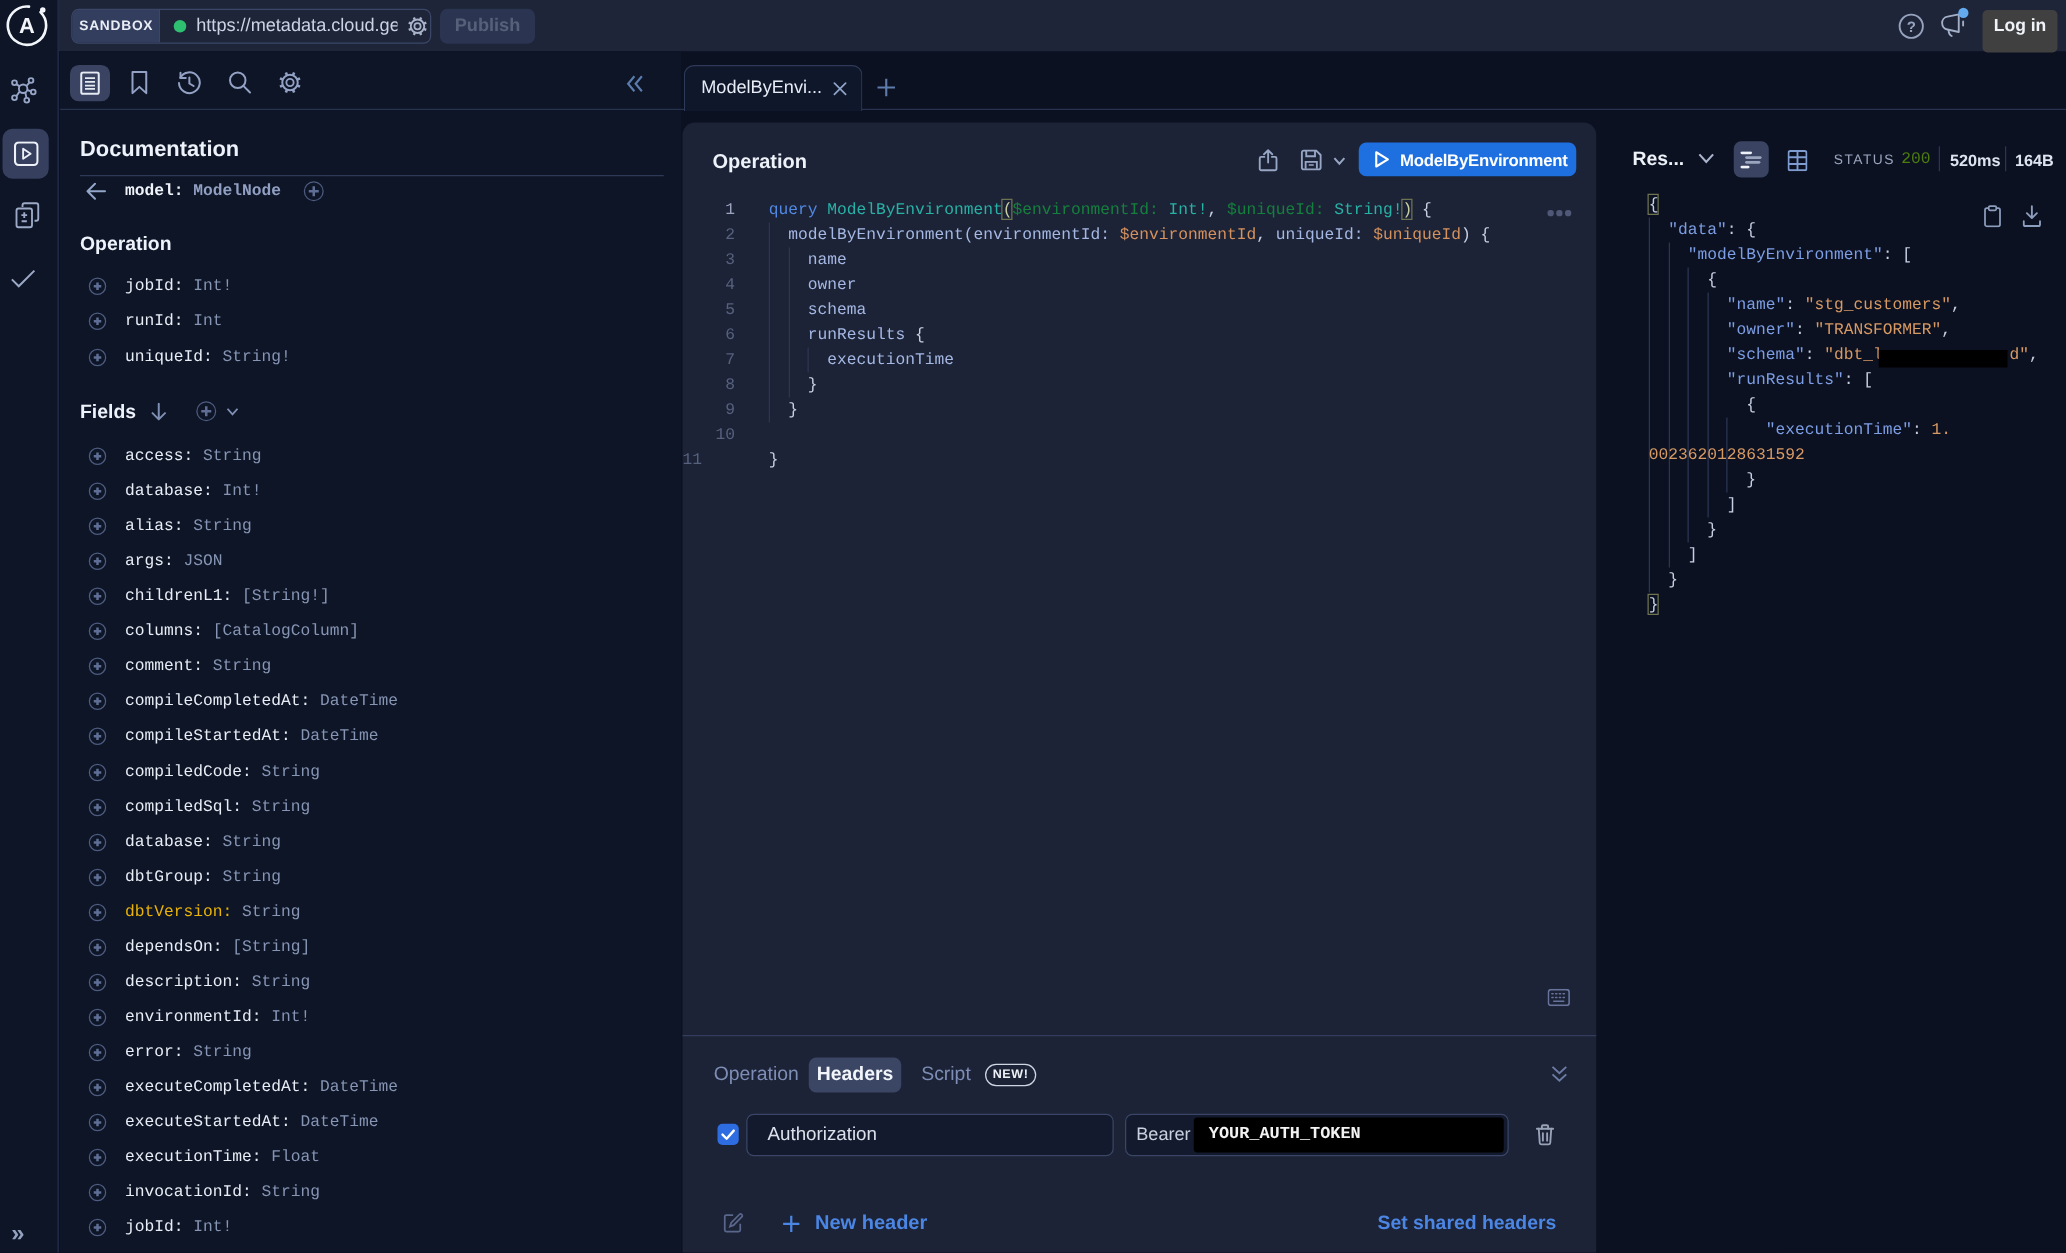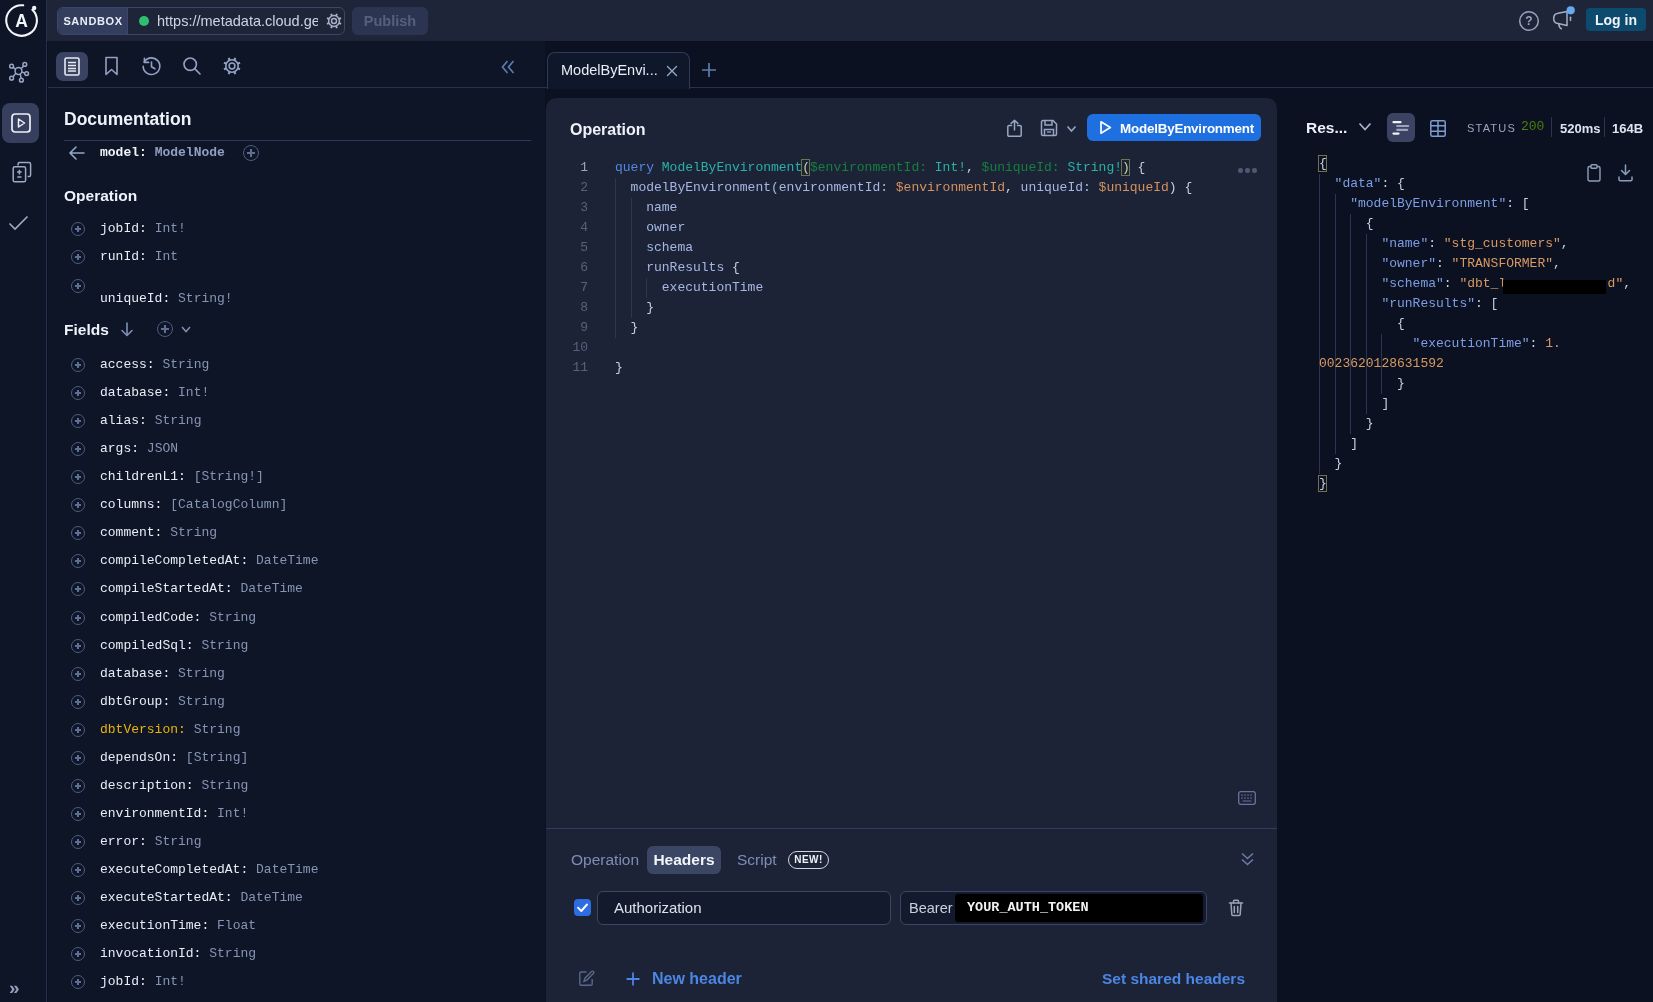--- a/index.html
+++ b/index.html
@@ -43,21 +43,21 @@
 <text x="11" y="15.4" font-size="12" font-weight="bold" fill="#97a3bd" text-anchor="middle" font-family="Liberation Sans">?</text>
 </svg>
 <svg class="abs" style="left:1550px;top:4px" width="27" height="27" viewBox="0 0 27 27">
 <g fill="none" stroke="#a3afc7" stroke-width="1.5" stroke-linejoin="round" stroke-linecap="round">
 <path d="M17 7.5 L8 9.3 A5 5.2 0 0 0 8 19.6 L17 21.6 Z"></path>
 <path d="M8.8 19.9 C9 22.6 9.9 24.2 11.4 24.8"></path>
 <path d="M20.5 13.2 v3.2"></path>
 </g>
 <circle cx="20.7" cy="6.3" r="4.1" fill="#64aaee"></circle>
 </svg>
-<div class="abs" style="left:1586px;top:8px;width:60px;height:23px;background:#0c4a6e;border-radius:4px;line-height:25px;text-align:center;color:#f0f3f8;font-weight:bold;font-size:14px">Log in</div>
+<div class="abs" style="left:1586px;top:8px;width:60px;height:34px;background:#404040;border-radius:4px;line-height:25px;text-align:center;color:#f0f3f8;font-weight:bold;font-size:14px">Log in</div>
 <svg class="abs" style="left:8px;top:61px" width="23" height="23" viewBox="0 0 23 23">
 <g stroke="#97a5c6" stroke-width="1.5" fill="none">
 <circle cx="10.5" cy="10" r="3.4"></circle>
 <circle cx="3.6" cy="5.2" r="1.9"></circle>
       <circle cx="16.8" cy="3.4" r="1.9"></circle>
 <circle cx="18.6" cy="12.6" r="1.9"></circle>
       <circle cx="13.4" cy="19.2" r="1.9"></circle>
       <circle cx="3.6" cy="17.2" r="1.9"></circle>
 <path d="M7.7 8.1 5.1 6.3M13.4 7.5 15.7 4.9M13.8 11 16.8 12.1M12.3 13 13.1 17.3M7.8 12.1 5 16"></path>
 </g>
@@ -113,21 +113,21 @@
 <path d="M8 1 L2 7 L8 13 M2 7 H16" fill="none" stroke="#93a5c9" stroke-width="1.6" stroke-linecap="round" stroke-linejoin="round"></path>
 </svg>
 <div class="abs mono" style="left:100px;top:143px"><span style="color:#f0f3fa;font-weight:bold">model:</span> <span style="color:#919fc2;font-weight:bold">ModelNode</span></div>
 <span class="cplus" style="left:243px;top:145px;width:16px;height:16px"></span>
 <div class="abs" style="left:64px;top:187px;font-size:15.5px;font-weight:bold;color:#eef2fa">Operation</div>
 <span class="cplus" style="left:71px;top:222px"></span>
 <div class="abs mono" style="left:100px;top:219px"><span style="color:#e9edf6">jobId:</span> <span style="color:#8795b5">Int!</span></div>
 <span class="cplus" style="left:71px;top:250px"></span>
 <div class="abs mono" style="left:100px;top:247px"><span style="color:#e9edf6">runId:</span> <span style="color:#8795b5">Int</span></div>
 <span class="cplus" style="left:71px;top:279px"></span>
-<div class="abs mono" style="left:100px;top:289px"><span style="color:#e9edf6">uniqueId:</span> <span style="color:#8795b5">String!</span></div>
+<div class="abs mono" style="left:100px;top:276px"><span style="color:#e9edf6">uniqueId:</span> <span style="color:#8795b5">String!</span></div>
 <div class="abs" style="left:64px;top:321px;font-size:15.5px;font-weight:bold;color:#eef2fa">Fields</div>
 <svg class="abs" style="left:120px;top:322px" width="14" height="15" viewBox="0 0 14 15">
 <path d="M7 1 V13 M2 8.5 L7 13.5 L12 8.5" fill="none" stroke="#7f8fb4" stroke-width="1.6" stroke-linecap="round" stroke-linejoin="round"></path>
 </svg>
 <span class="cplus" style="left:157px;top:321px;width:16px;height:16px"></span>
 <svg class="abs" style="left:181px;top:326px" width="10" height="7" viewBox="0 0 10 7">
 <path d="M1 1 L5 5.5 L9 1" fill="none" stroke="#7f8fb4" stroke-width="1.5"></path>
 </svg>
 <span class="cplus" style="left:71px;top:358px"></span>
 <div class="abs mono" style="left:100px;top:355px"><span style="color:#e9edf6">access:</span> <span style="color:#8795b5">String</span></div>
@@ -210,21 +210,21 @@
 <div class="abs mono" style="left:546px;top:158px;width:42px;text-align:right;color:#9aa4be">1</div>
 <div class="abs mono" style="left:546px;top:178px;width:42px;text-align:right;color:#56617e">2</div>
 <div class="abs mono" style="left:546px;top:198px;width:42px;text-align:right;color:#56617e">3</div>
 <div class="abs mono" style="left:546px;top:218px;width:42px;text-align:right;color:#56617e">4</div>
 <div class="abs mono" style="left:546px;top:238px;width:42px;text-align:right;color:#56617e">5</div>
 <div class="abs mono" style="left:546px;top:258px;width:42px;text-align:right;color:#56617e">6</div>
 <div class="abs mono" style="left:546px;top:278px;width:42px;text-align:right;color:#56617e">7</div>
 <div class="abs mono" style="left:546px;top:298px;width:42px;text-align:right;color:#56617e">8</div>
 <div class="abs mono" style="left:546px;top:318px;width:42px;text-align:right;color:#56617e">9</div>
 <div class="abs mono" style="left:546px;top:338px;width:42px;text-align:right;color:#56617e">10</div>
-<div class="abs mono" style="left:546px;top:358px;width:42px;text-align:right;color:#56617e">11</div>
+<div class="abs mono" style="left:546px;top:358px;width:42px;color:#56617e">11</div>
 <div class="guide" style="left:615px;top:178px;height:160px"></div>
 <div class="guide" style="left:630.6px;top:198px;height:120px"></div>
 <div class="guide" style="left:646.2px;top:278px;height:20px"></div>
 <div class="abs" style="left:801.2px;top:159px;width:9px;height:17px;border:1px solid #6e7452"></div>
 <div class="abs" style="left:1121.0px;top:159px;width:9px;height:17px;border:1px solid #6e7452"></div>
 <div class="abs mono" style="left:0;top:158px;height:20px"><span class="kw" style="position:absolute;left:615.0px">query</span><span class="op" style="position:absolute;left:661.8px">ModelByEnvironment</span><span class="brk" style="position:absolute;left:802.2px">(</span><span class="var1" style="position:absolute;left:810.0px">$environmentId:</span><span class="typ" style="position:absolute;left:934.8px">Int!</span><span class="pun" style="position:absolute;left:966.0px">,</span><span class="var1" style="position:absolute;left:981.6px">$uniqueId:</span><span class="typ" style="position:absolute;left:1067.4px">String!</span><span class="brk" style="position:absolute;left:1122.0px">)</span><span class="pun" style="position:absolute;left:1137.6px">{</span></div>
 <div class="abs mono" style="left:0;top:178px;height:20px"><span class="fld" style="position:absolute;left:630.6px">modelByEnvironment(environmentId:</span><span class="var2" style="position:absolute;left:895.8px">$environmentId</span><span class="pun" style="position:absolute;left:1005.0px">,</span><span class="fld" style="position:absolute;left:1020.6px">uniqueId:</span><span class="var2" style="position:absolute;left:1098.6px">$uniqueId</span><span class="pun" style="position:absolute;left:1168.8px">) {</span></div>
 <div class="abs mono" style="left:0;top:198px;height:20px"><span class="fld" style="position:absolute;left:646.2px">name</span></div>
 <div class="abs mono" style="left:0;top:218px;height:20px"><span class="fld" style="position:absolute;left:646.2px">owner</span></div>
 <div class="abs mono" style="left:0;top:238px;height:20px"><span class="fld" style="position:absolute;left:646.2px">schema</span></div>

